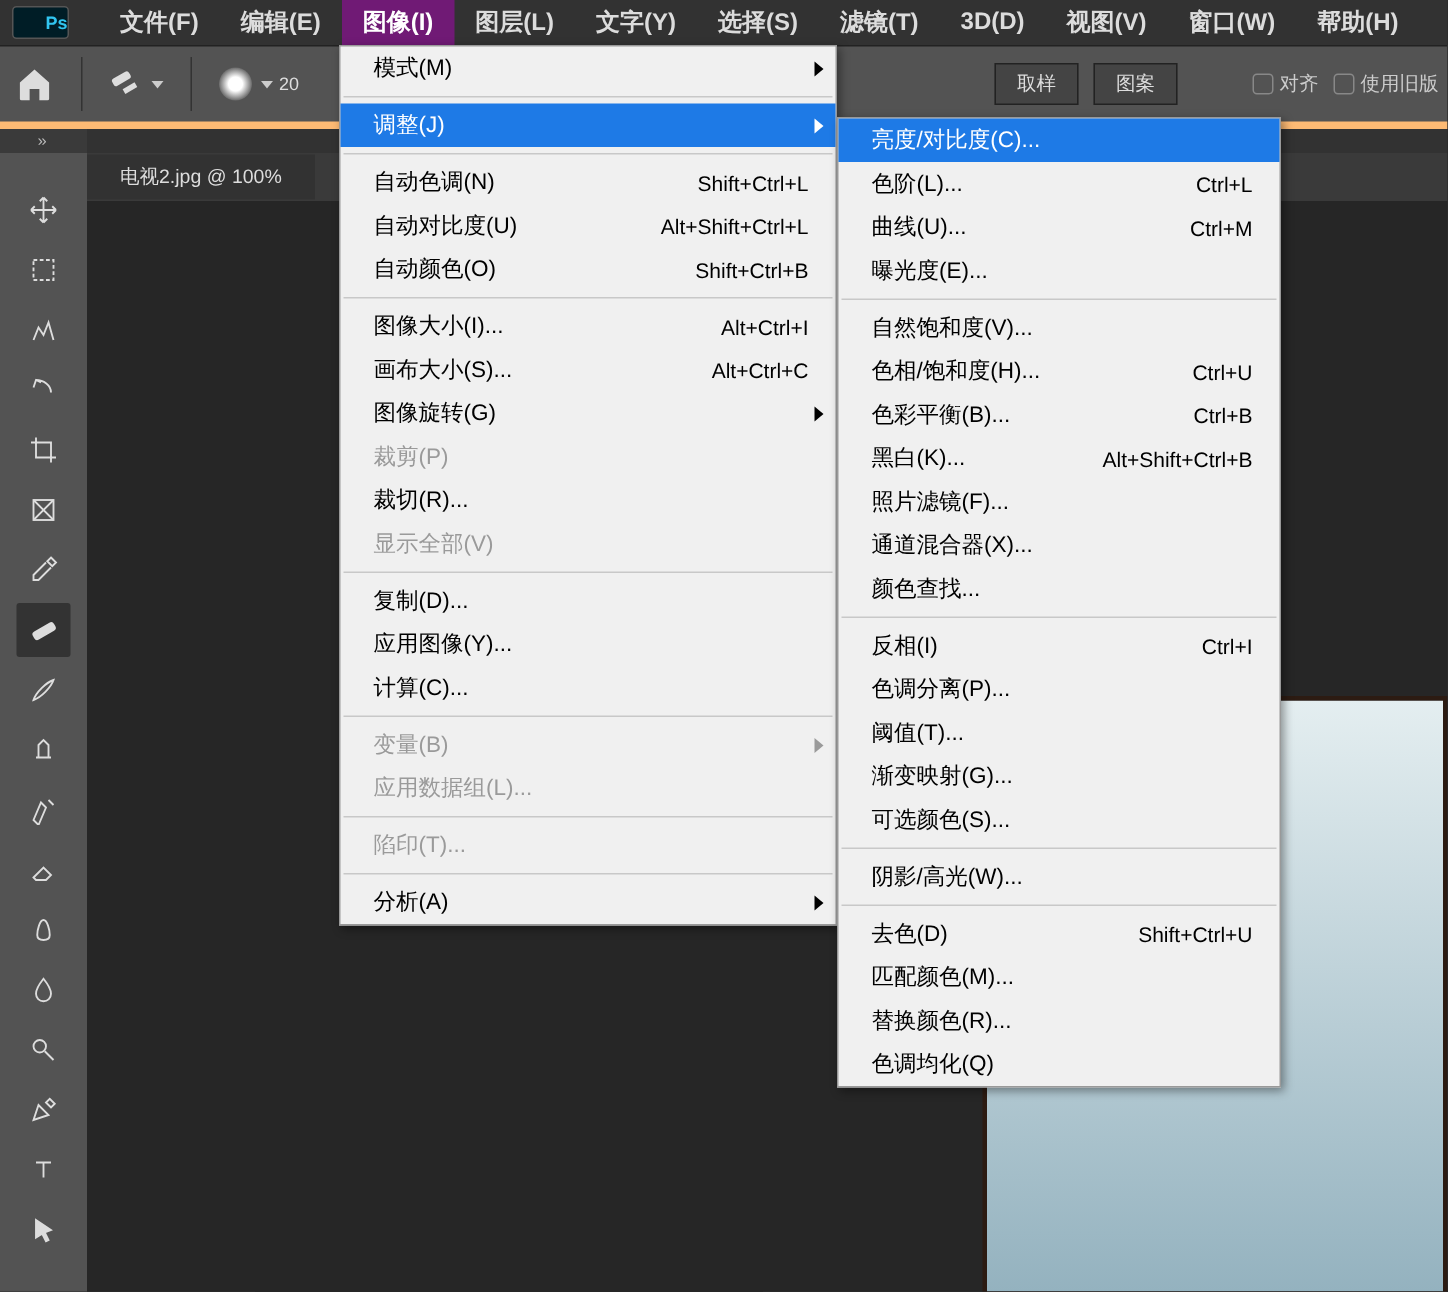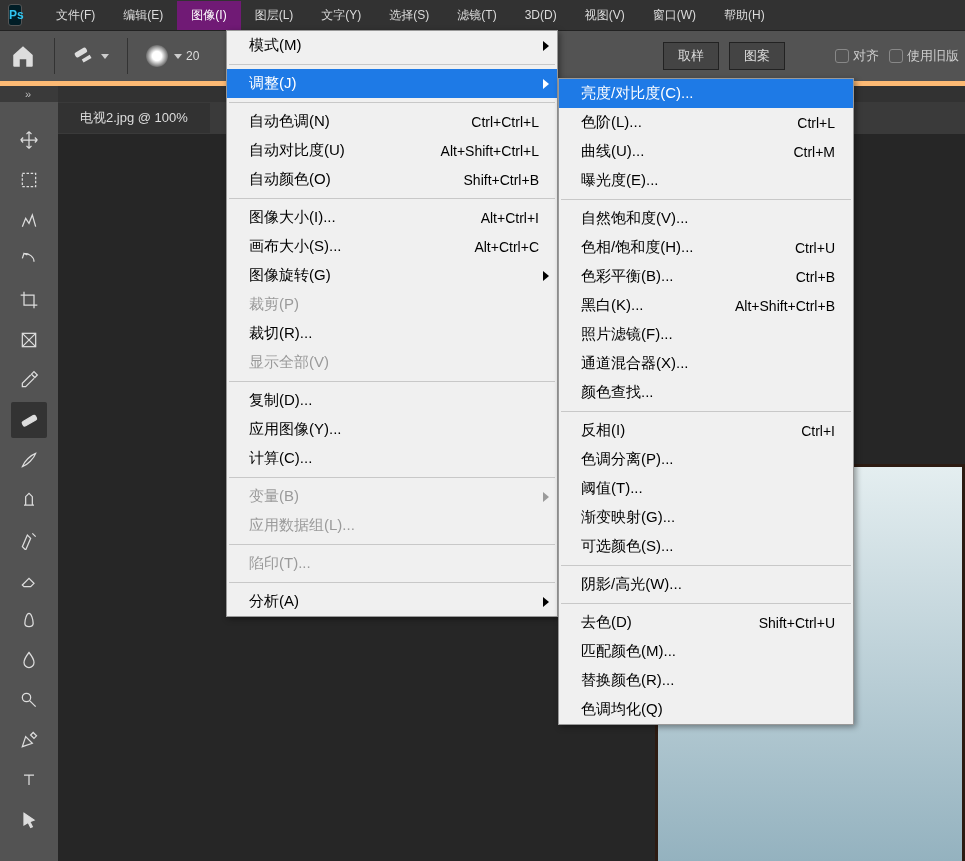--- a/index.html
+++ b/index.html
@@ -1,21 +1,21 @@
 <!DOCTYPE html>
 <html><head>
 <meta charset="utf-8">
 <style>
 * { margin: 0; padding: 0; box-sizing: border-box; font-family: "Microsoft YaHei", Arial, sans-serif; }
 body { background: #323232; width: 965px; height: 861px; overflow: hidden; position: relative; }
 
 .top-menubar { background: #323232; height: 30px; display: flex; align-items: center; padding-left: 8px; }
-.ps-logo { width: 14px; height: 22px; background: #001d26; border: 1px solid #555; border-radius: 3px; display: flex; align-items: center; justify-content: flex-start; margin-right: 20px; }
+.ps-logo { width: 38px; height: 22px; background: #001d26; border: 1px solid #555; border-radius: 3px; display: flex; align-items: center; justify-content: flex-end; margin-right: 20px; }
 .ps-logo span { color: #31c5f0; font-size: 12px; font-weight: bold; }
-.menubar-item { color: #dcdcdc; font-size: 12px; padding: 6px 14px; cursor: pointer; }
+.menubar-item { color: #dcdcdc; font-size: 16px; padding: 6px 14px; cursor: pointer; font-weight: bold; }
 .menubar-item.active { background: #701a75; color: #fff; }
 
 .option-bar { background: #535353; height: 56px; display: flex; align-items: center; padding-left: 10px; gap: 18px; border-top:1px solid #222; border-bottom:5px solid #fdba74; }
 .home-icon { width: 26px; height: 26px; color: #fff; }
 .brush-preview { display: flex; align-items: center; gap: 6px; color: #ddd; font-size: 12px; }
 .brush-circle { width: 22px; height: 22px; background: radial-gradient(circle, #fff 30%, #000 100%); border-radius: 50%; }
 .brush-num { font-size: 12px; color: #ddd; }
 .triangle-down { width: 0; height: 0; border-left: 4px solid transparent; border-right: 4px solid transparent; border-top: 5px solid #ccc; }
 .opt-right { margin-left: auto; display: flex; align-items: center; gap: 10px; padding-right: 6px; padding-left: 29px; }
 .opt-tab { background: #444; color: #ddd; font-size: 13px; padding: 4px 14px; border: 1px solid #222; }
@@ -213,21 +213,21 @@
       <span class="submenu-arrow"></span>
     </div>
   <div class="dd-sep"></div>
   <div class="dd-item highlight">
       <span>调整(J)</span>
       <span class="submenu-arrow"></span>
     </div>
   <div class="dd-sep"></div>
   <div class="dd-item">
       <span>自动色调(N)</span>
-      <span class="shortcut">Ctrl+Ctrl+L</span>
+      <span class="shortcut">Shift+Ctrl+L</span>
     </div>
   <div class="dd-item">
       <span>自动对比度(U)</span>
       <span class="shortcut">Alt+Shift+Ctrl+L</span>
     </div>
   <div class="dd-item">
       <span>自动颜色(O)</span>
       <span class="shortcut">Shift+Ctrl+B</span>
     </div>
   <div class="dd-sep"></div>

